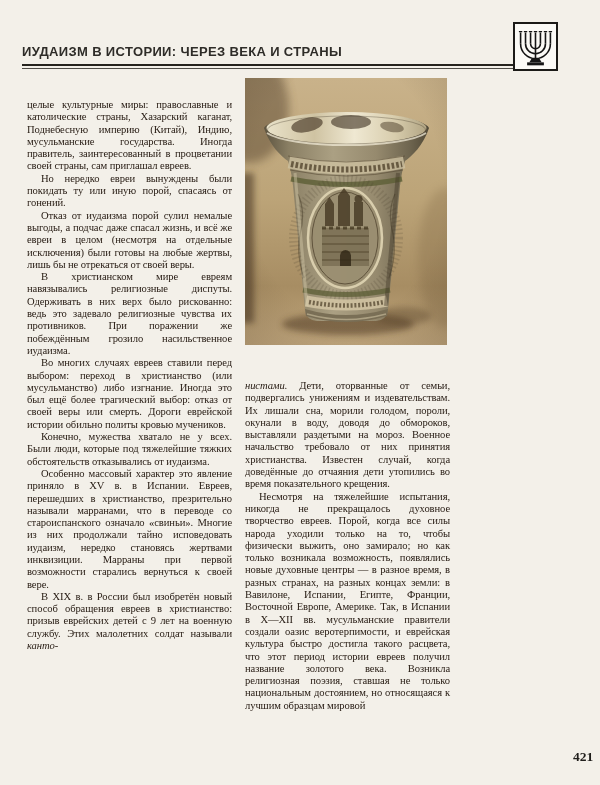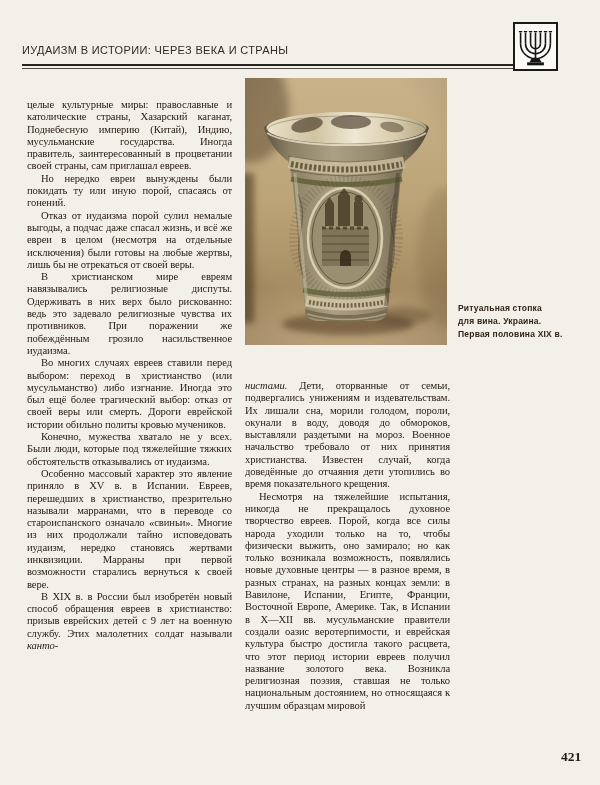--- a/index.html
+++ b/index.html
@@ -5,21 +5,21 @@
   * { margin:0; padding:0; box-sizing:border-box; }
   html,body { background:#e9e6df; }
   .page {
     position:relative; width:600px; height:785px;
     background:#f3f0e9; overflow:hidden;
     font-family:"Liberation Serif", serif; color:#2b2018;
   }
   .running-head {
     position:absolute; left:22px; top:44px; width:470px;
     font-family:"Liberation Sans", sans-serif;
-    font-size:11px; font-weight:400; letter-spacing:0.35px;
+    font-size:13px; font-weight:700; letter-spacing:0.35px;
     color:#2e2c28; white-space:nowrap;
   }
   .rule-thick { position:absolute; left:22px; top:64px; width:491px; height:2px; background:#26241f; }
   .rule-thin  { position:absolute; left:22px; top:67.5px; width:491px; height:1px; background:#26241f; opacity:.8; }
   .emblem-box {
     position:absolute; left:513px; top:22px; width:45px; height:49px;
     background:#fbfaf6; border:2px solid #1c1b18;
     display:flex; align-items:center; justify-content:center;
   }
   .figure {
@@ -34,21 +34,21 @@
   }
   .col {
     position:absolute; text-align:justify;
     font-size:10.6px; line-height:12.3px; letter-spacing:-0.1px;margin-top:18px;
   }
   .col-left  { left:27px;  top:81px;  width:205px; }
   .col-right { left:245px; top:362px; width:205px; }
   .col p { text-indent:14px; }
   .col p.noindent { text-indent:0; }
   .page-number {
-    position:absolute; left:561px; top:749px;
+    position:absolute; left:573px; top:749px;
     font-size:13.5px; font-weight:600; color:#201e1b;
     font-family:"Liberation Serif", serif;
   }
 </style>
 </head>
 <body>
 
 <div class="page">
 
   <div class="running-head">ИУДАИЗМ В ИСТОРИИ: ЧЕРЕЗ ВЕКА И СТРАНЫ</div>
@@ -153,25 +153,20 @@
 
       <path d="M 60 231 Q 101 243 143 231 L 142 238 Q 101 250 61 238 Z" fill="#7a6f56"></path>
       <path d="M 62 236 Q 101 247 141 236" fill="none" stroke="#cfc3a1" stroke-width="1.5" opacity="0.6"></path>
       <path d="M 50 95 L 62 228" stroke="#d6cbaa" stroke-width="3" opacity="0.45"></path>
       <path d="M 153 95 L 141 228" stroke="#3e3424" stroke-width="4" opacity="0.4"></path>
 
       <rect width="202" height="267" fill="url(#vig)"></rect>
     </svg>
   </div>
 
-  <div class="figure-caption">
-    <div>Ритуальная стопка</div>
-    <div>для вина. Украина.</div>
-    <div>Первая половина XIX в.</div>
-  </div>
 
   <div class="col col-left">
     <p class="noindent">целые культурные миры: православные и католические страны, Хазарский каганат, Поднебесную империю (Китай), Индию, мусульманские государства. Иногда правитель, заинтересованный в процветании своей страны, сам приглашал евреев.</p>
     <p>Но нередко евреи вынуждены были покидать ту или иную порой, спасаясь от гонений.</p>
     <p>Отказ от иудаизма порой сулил немалые выгоды, а подчас даже спасал жизнь, и всё же евреи в целом (несмотря на отдельные исключения) были готовы на любые жертвы, лишь бы не отрекаться от своей веры.</p>
     <p>В христианском мире евреям навязывались религиозные диспуты. Одерживать в них верх было рискованно: ведь это задевало религиозные чувства их противников. При поражении же побеждённым грозило насильственное иудаизма.</p>
     <p>Во многих случаях евреев ставили перед выбором: переход в христианство (или мусульманство) либо изгнание. Иногда это был ещё более трагический выбор: отказ от своей веры или смерть. Дороги еврейской истории обильно политы кровью мучеников.</p>
     <p>Конечно, мужества хватало не у всех. Были люди, которые под тяжелейшие тяжких обстоятельств отказывались от иудаизма.</p>
     <p>Особенно массовый характер это явление приняло в XV в. в Испании. Евреев, перешедших в христианство, презрительно называли марранами, что в переводе со староиспанского означало «свиньи». Многие из них продолжали тайно исповедовать иудаизм, нередко становясь жертвами инквизиции. Марраны при первой возможности старались вернуться к своей вере.</p>
     <p><span>В XIX в. в России был изобретён новый способ обращения евреев в христианство: призыв еврейских детей с 9 лет на военную службу. Этих малолетних солдат называли</span>

